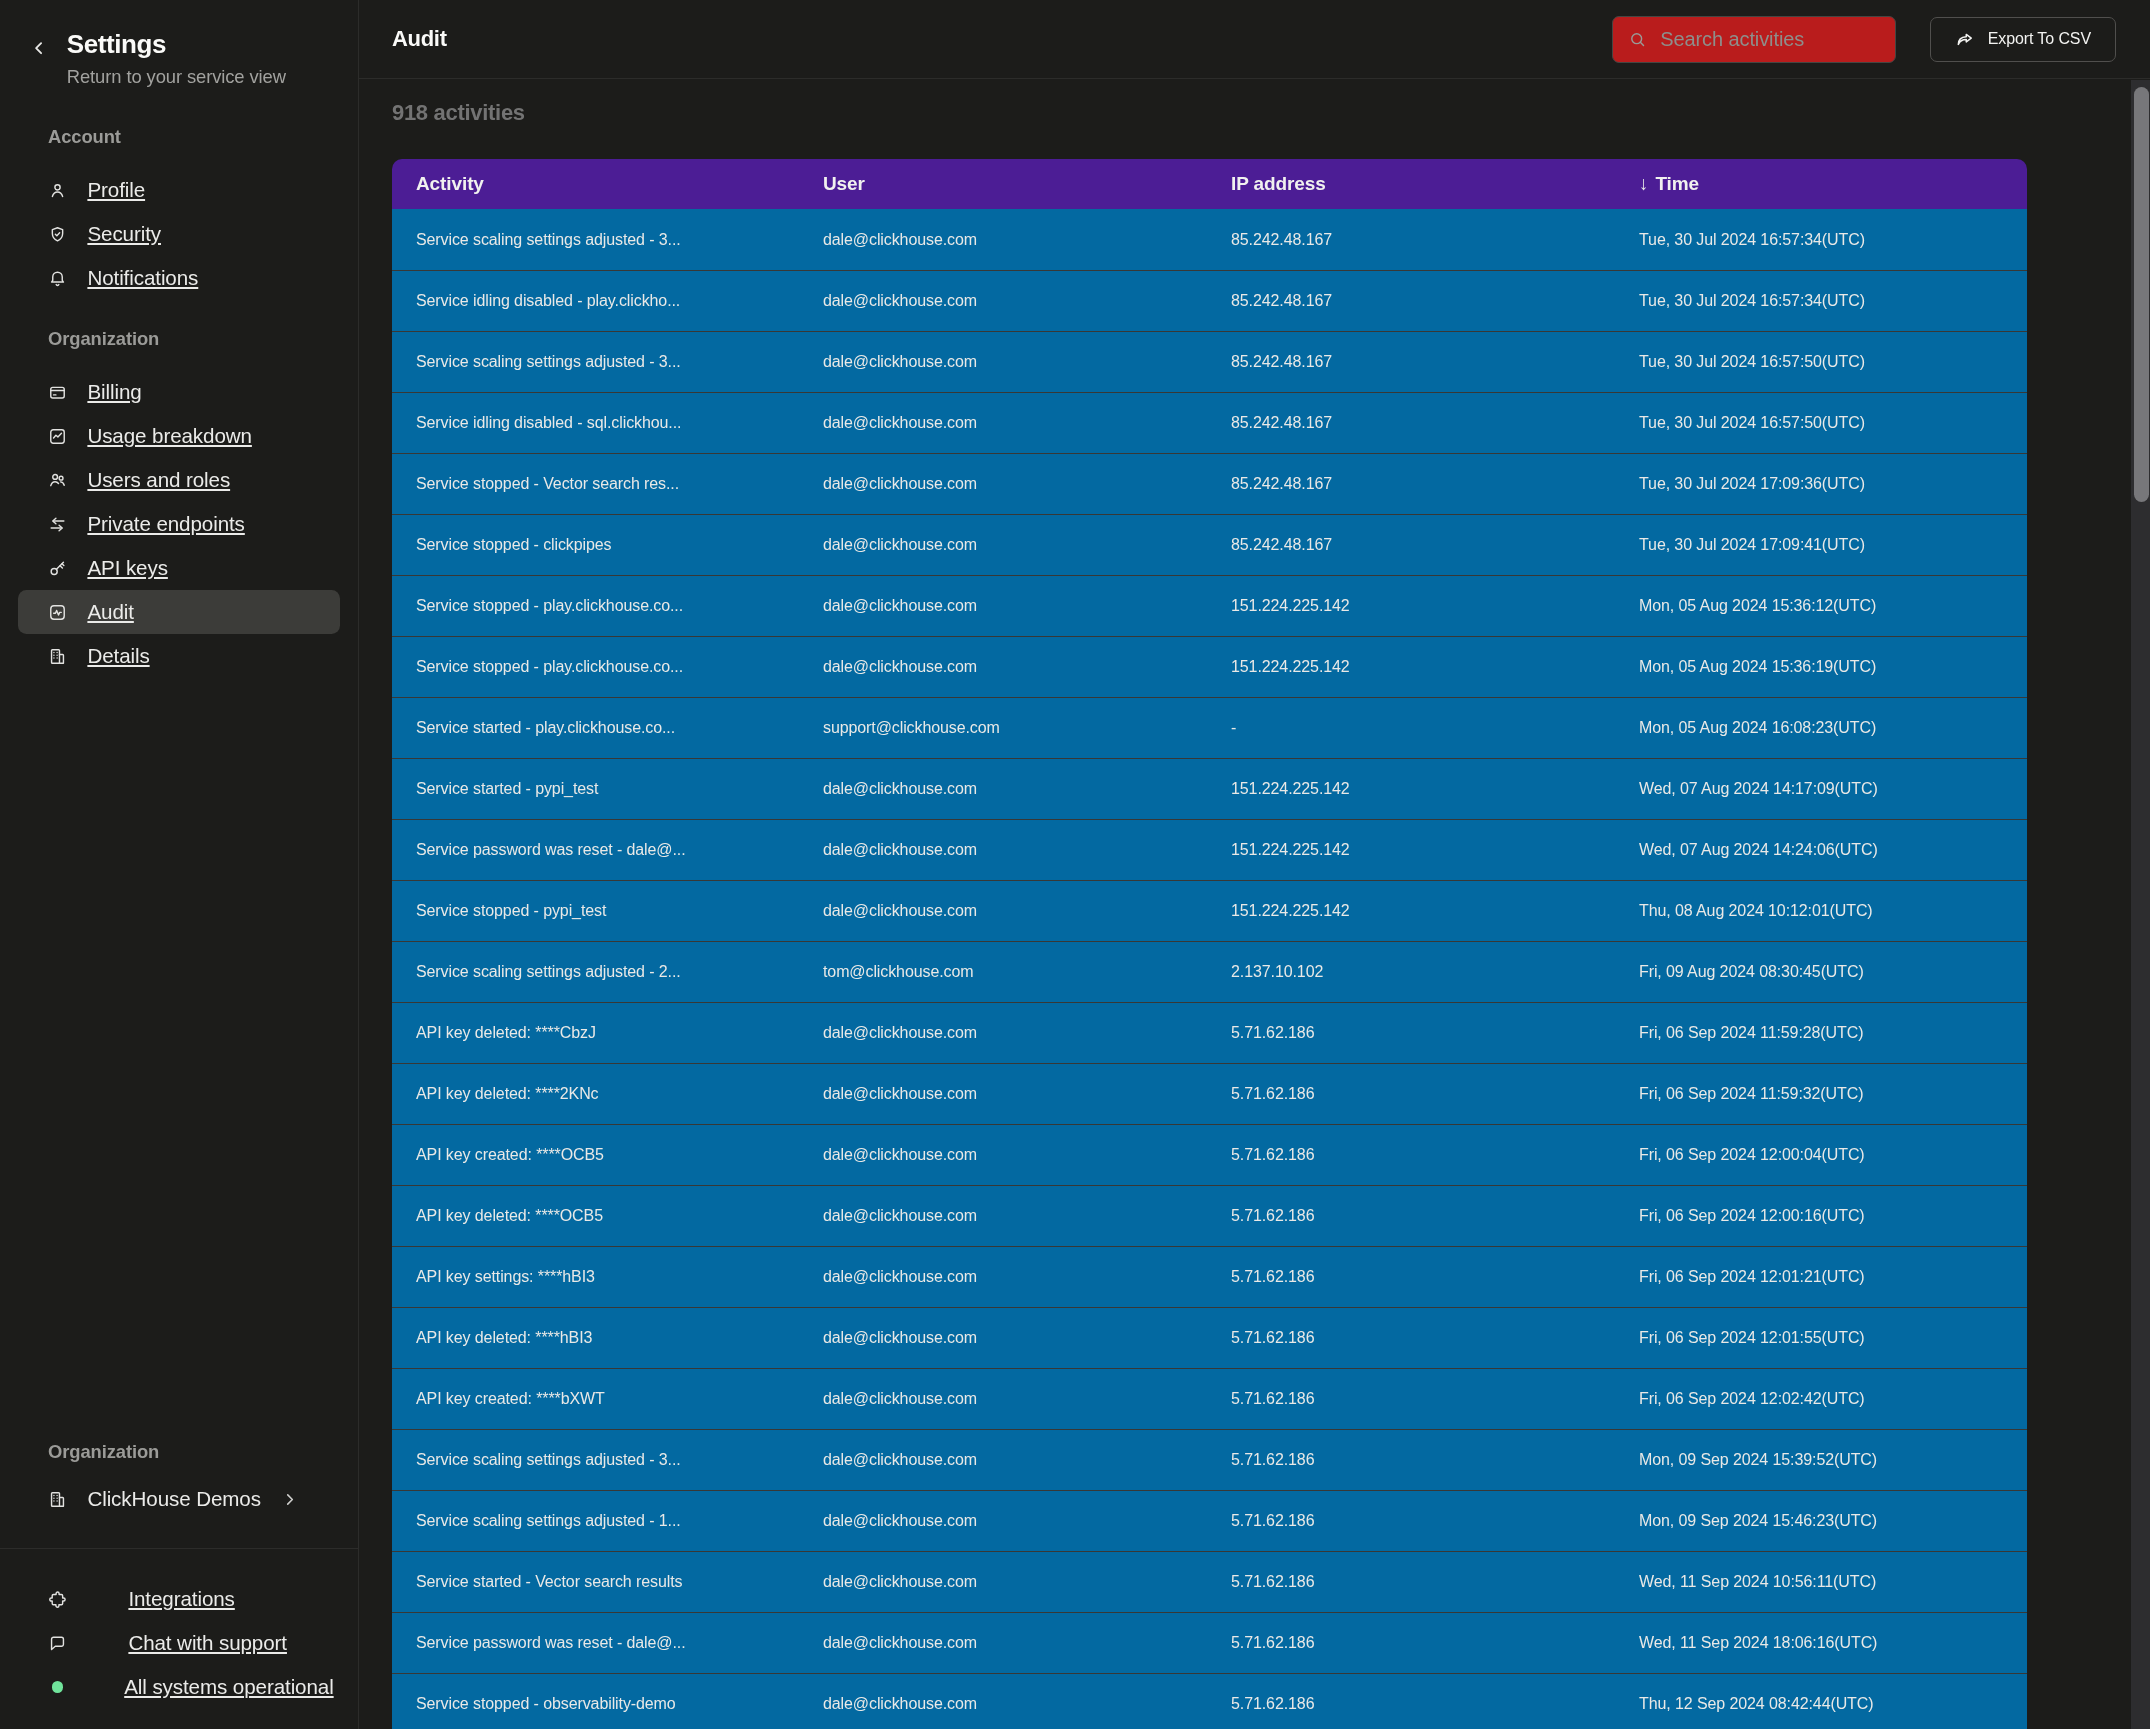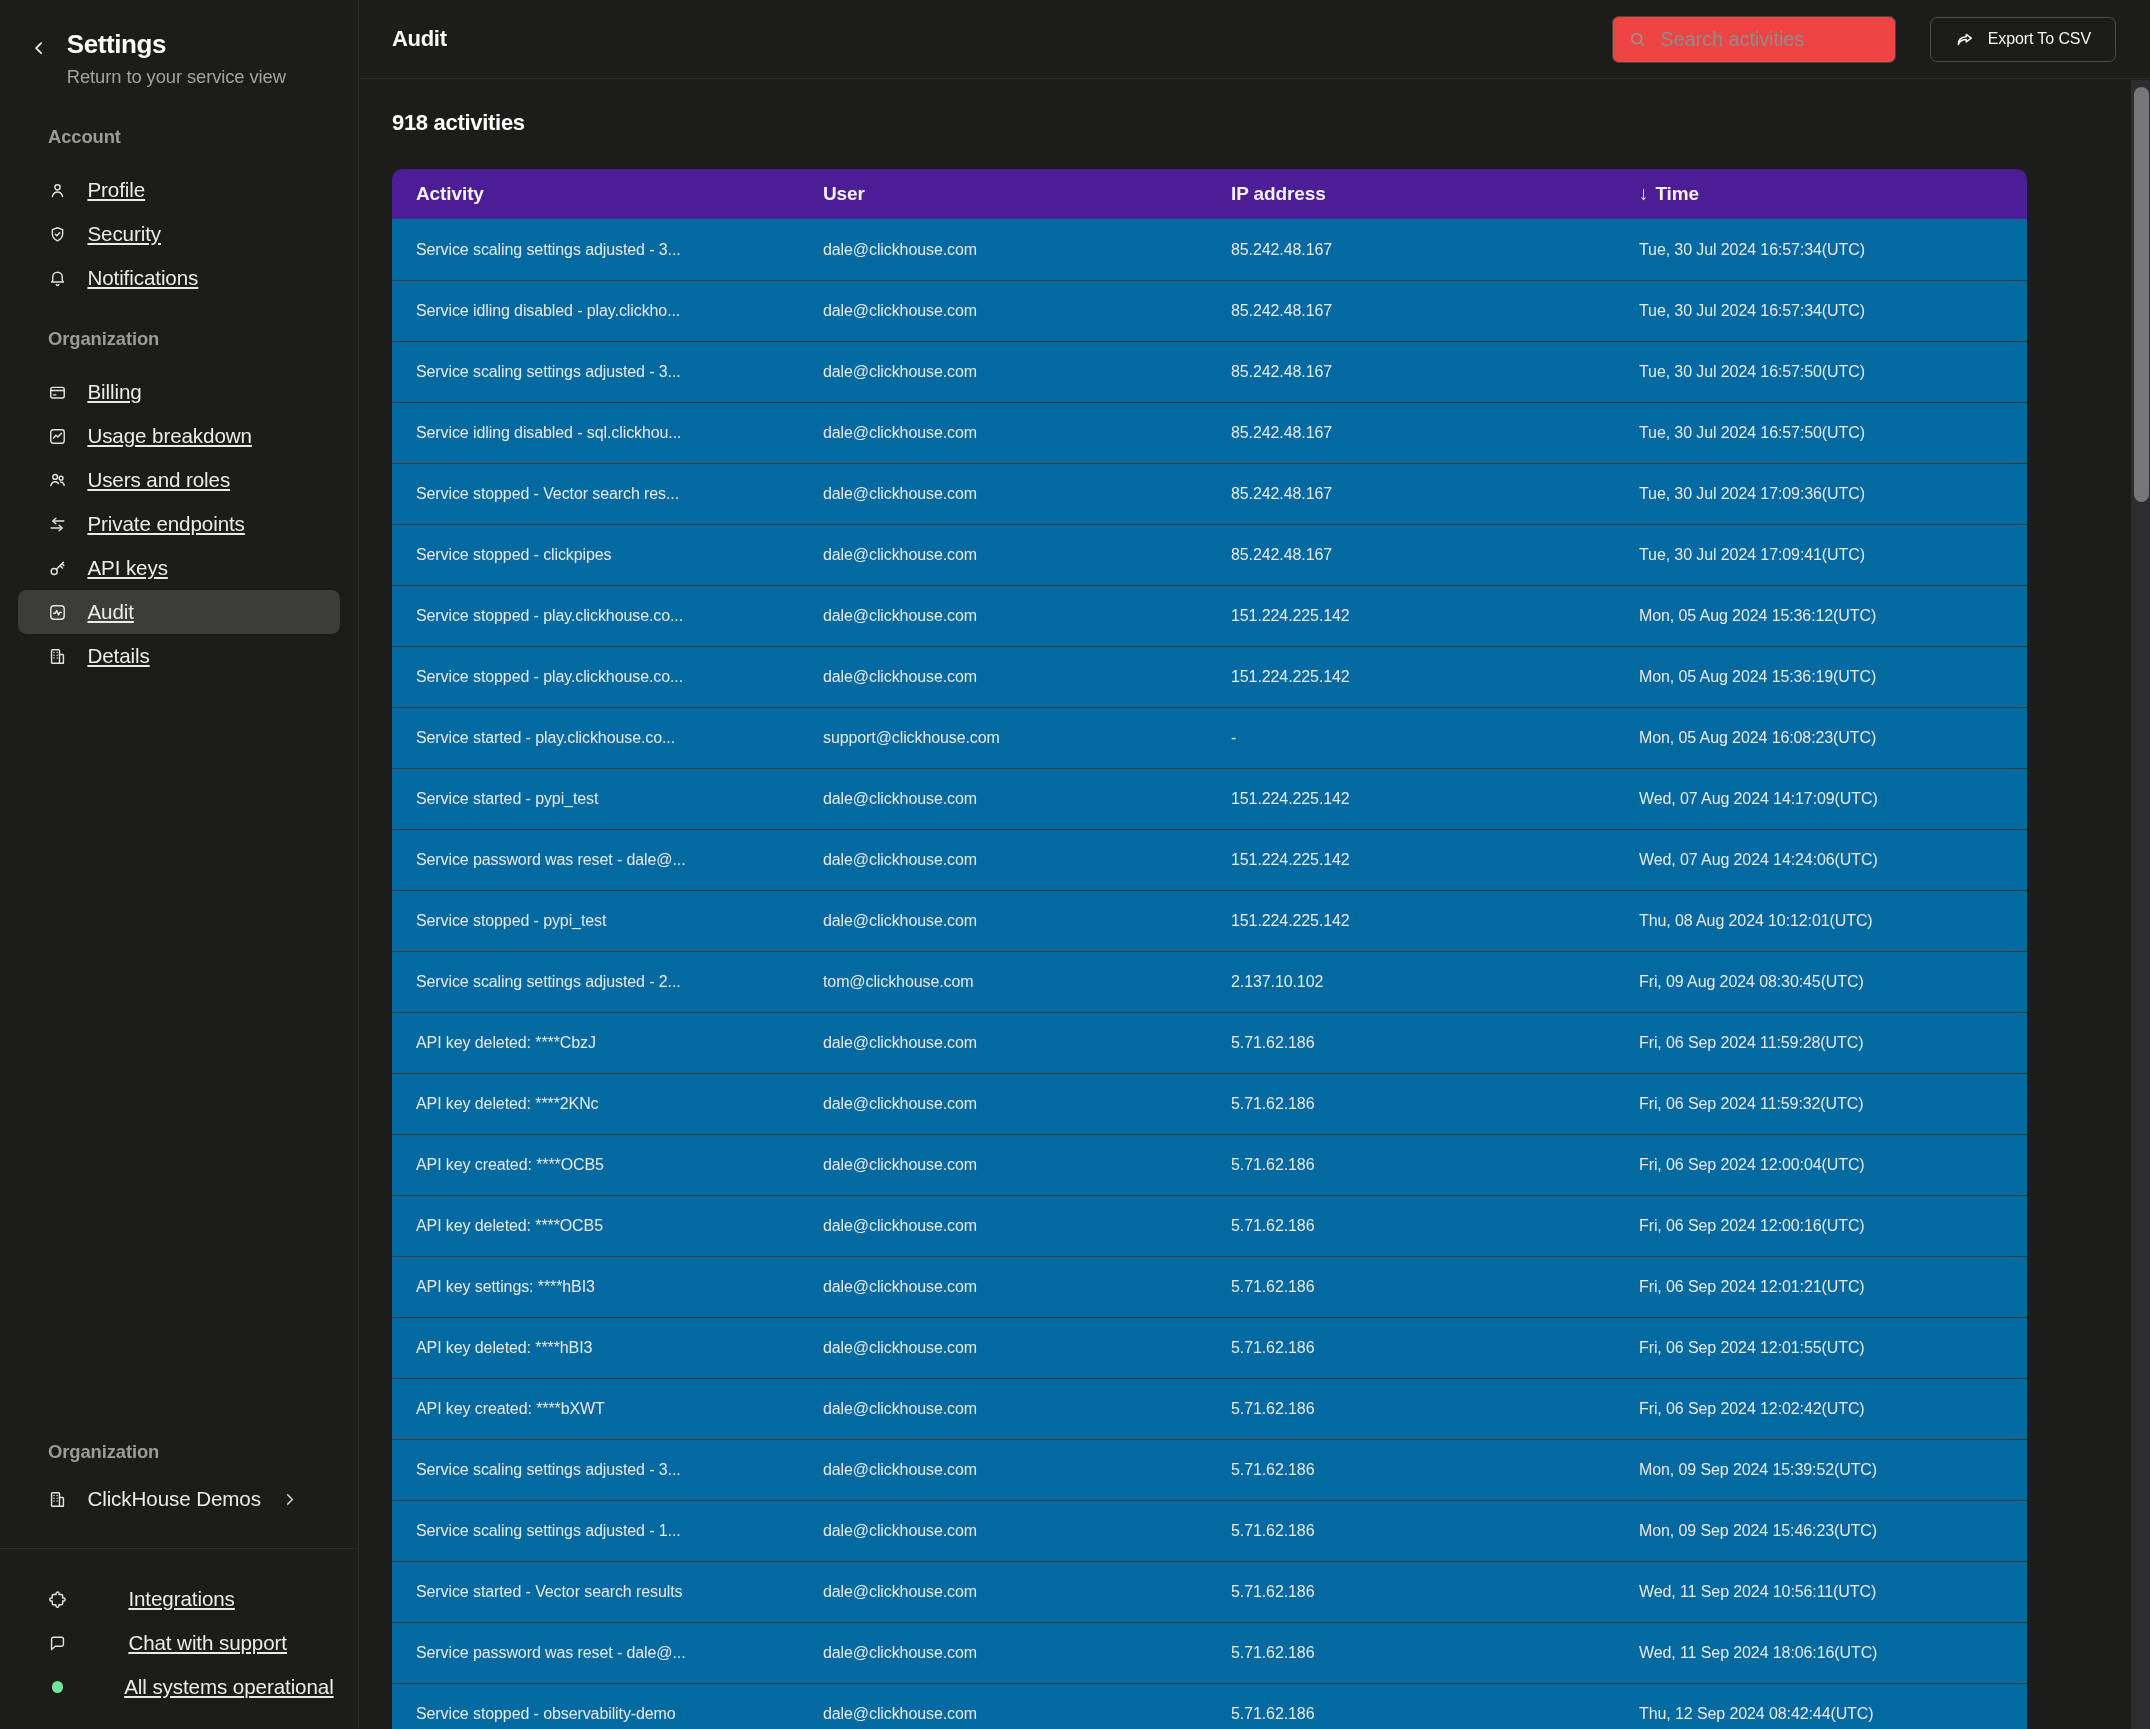--- a/index.html
+++ b/index.html
@@ -53,38 +53,38 @@
 
   
   .main { position:absolute; left:359px; top:0; right:0; bottom:0; background:#1c1c1a; }
   .main-header {
     height:79px; border-bottom:0.7px solid #2c2c2a;
     display:flex; align-items:center; padding:0 35px 0 33px;
   }
   .page-title { font-size:22px; font-weight:700; color:#fafaf8; letter-spacing:-0.3px; }
   .header-actions { margin-left:auto; display:flex; align-items:center; gap:34px; }
   .search-box {
-    width:284px; height:47px; background:#ef4444; border:1.1px solid #454542;
+    width:284px; height:47px; background:#b91c1c; border:1.1px solid #454542;
     border-radius:7px; display:flex; align-items:center; padding:0 15.6px;
   }
   .search-box .icn { color:#9a9a97; flex:none; display:flex; }
   .search-box input {
     background:transparent; border:none; outline:none; margin-left:12.8px; width:100%;
     font-family:inherit; font-size:20px; color:#eaeae8; letter-spacing:-0.1px;
   }
   .search-box input::placeholder { color:#8e8e8b; }
   .export-btn {
     height:45px; padding:0 24px; background:transparent; border:1.1px solid #504f4d;
     border-radius:7px; display:flex; align-items:center; gap:12.8px; cursor:pointer;
     font-family:inherit; font-size:16px; font-weight:500; color:#f3f3f1; letter-spacing:-0.1px;
   }
   .export-btn .icn { color:#f3f3f1; display:flex; }
 
   .content { padding-left:33px; }
-  .count-label { margin-top:30px; font-size:22px; font-weight:700; color:#ffffff; line-height:27px; letter-spacing:-0.3px; }
+  .count-label { margin-top:20px; font-size:22px; font-weight:700; color:#737373; line-height:27px; letter-spacing:-0.3px; }
 
   .table { margin-top:33px; width:1635px; border-radius:10px 10px 0 0; overflow:hidden; }
   .thead, .trow { display:grid; grid-template-columns:431px 408px 408px 1fr; align-items:center; }
   .thead { height:50px; background:#4c1d95; font-size:19px; font-weight:600; color:#f1f1ef; }
   .thead > div:first-child, .trow > div:first-child { padding-left:24px; }
   .th-time { display:flex; align-items:center; gap:7px; }
   .sort-arrow { font-size:19px; font-weight:400; color:#e8e8e6; }
   .trow { height:61px; background:#0369a1; font-size:16px; color:#e9e9e7; cursor:pointer; }
   .trow + .trow { border-top:0.7px solid #383836; }
   .tcell { white-space:nowrap; overflow:hidden; }

